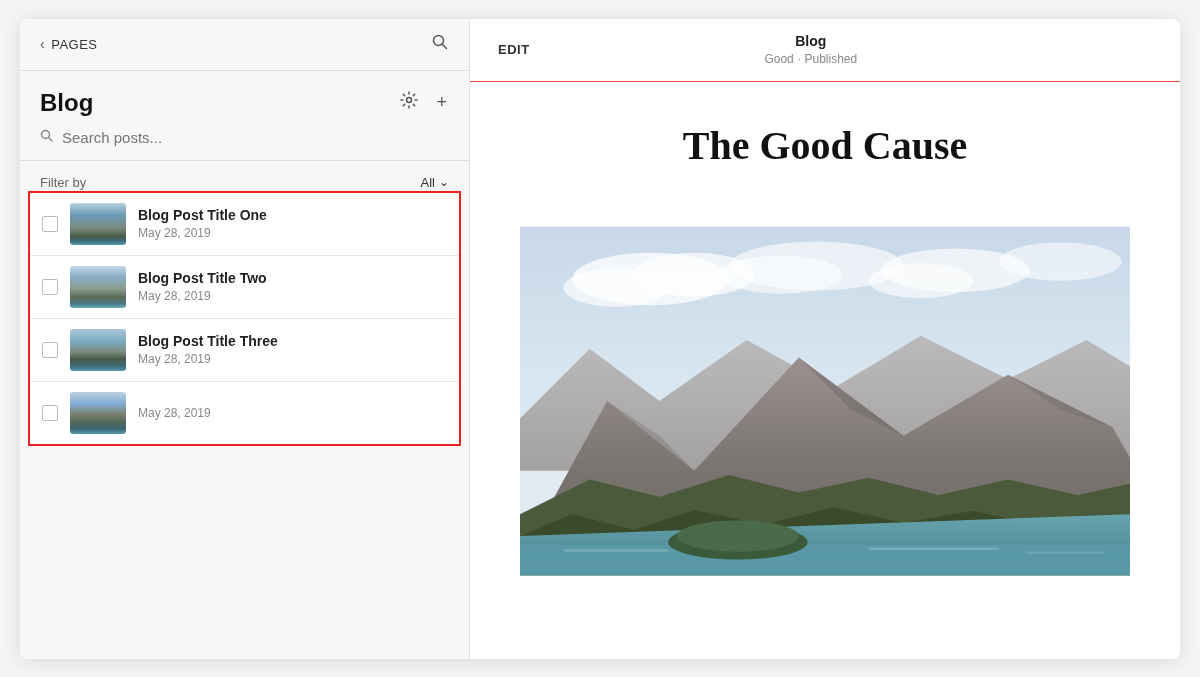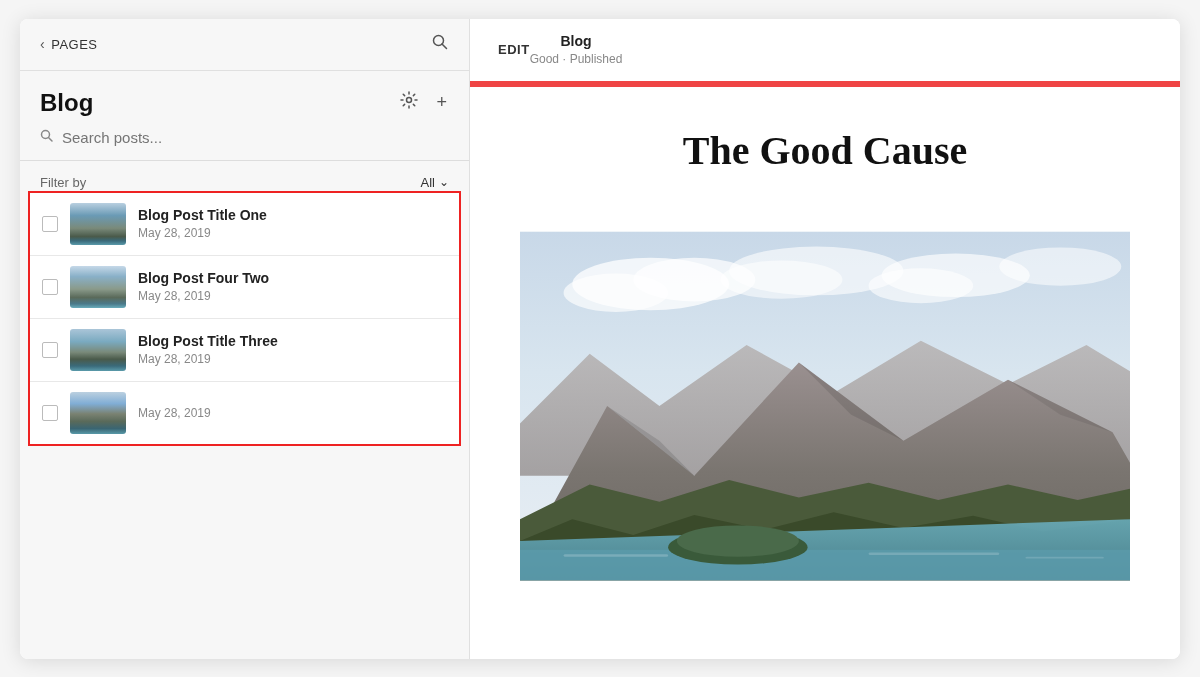--- a/index.html
+++ b/index.html
@@ -207,23 +207,23 @@
     .content-panel {
       flex: 1;
       display: flex;
       flex-direction: column;
       background: #fff;
     }
 
     .content-top-bar {
       display: flex;
       align-items: center;
-      justify-content: flex-start;
+      justify-content: space-between;
       padding: 14px 28px;
-      border-bottom: 6px solid #ef4444;
+      border-bottom: 1px solid #ef4444;
       min-height: 60px;
     }
     .edit-label {
       font-size: 13px;
       font-weight: 600;
       color: #333;
       text-transform: uppercase;
       letter-spacing: 0.5px;
     }
     .content-breadcrumb {
@@ -325,21 +325,21 @@
       <div class="post-thumb thumb-1"></div>
       <div class="post-info">
         <div class="post-title">Blog Post Title One</div>
         <div class="post-date">May 28, 2019</div>
       </div>
     </div>
           <div class="post-item">
       <div class="post-checkbox"></div>
       <div class="post-thumb thumb-2"></div>
       <div class="post-info">
-        <div class="post-title">Blog Post Four Two</div>
+        <div class="post-title">Blog Post Title Two</div>
         <div class="post-date">May 28, 2019</div>
       </div>
     </div>
           <div class="post-item">
       <div class="post-checkbox"></div>
       <div class="post-thumb thumb-3"></div>
       <div class="post-info">
         <div class="post-title">Blog Post Title Three</div>
         <div class="post-date">May 28, 2019</div>
       </div>

